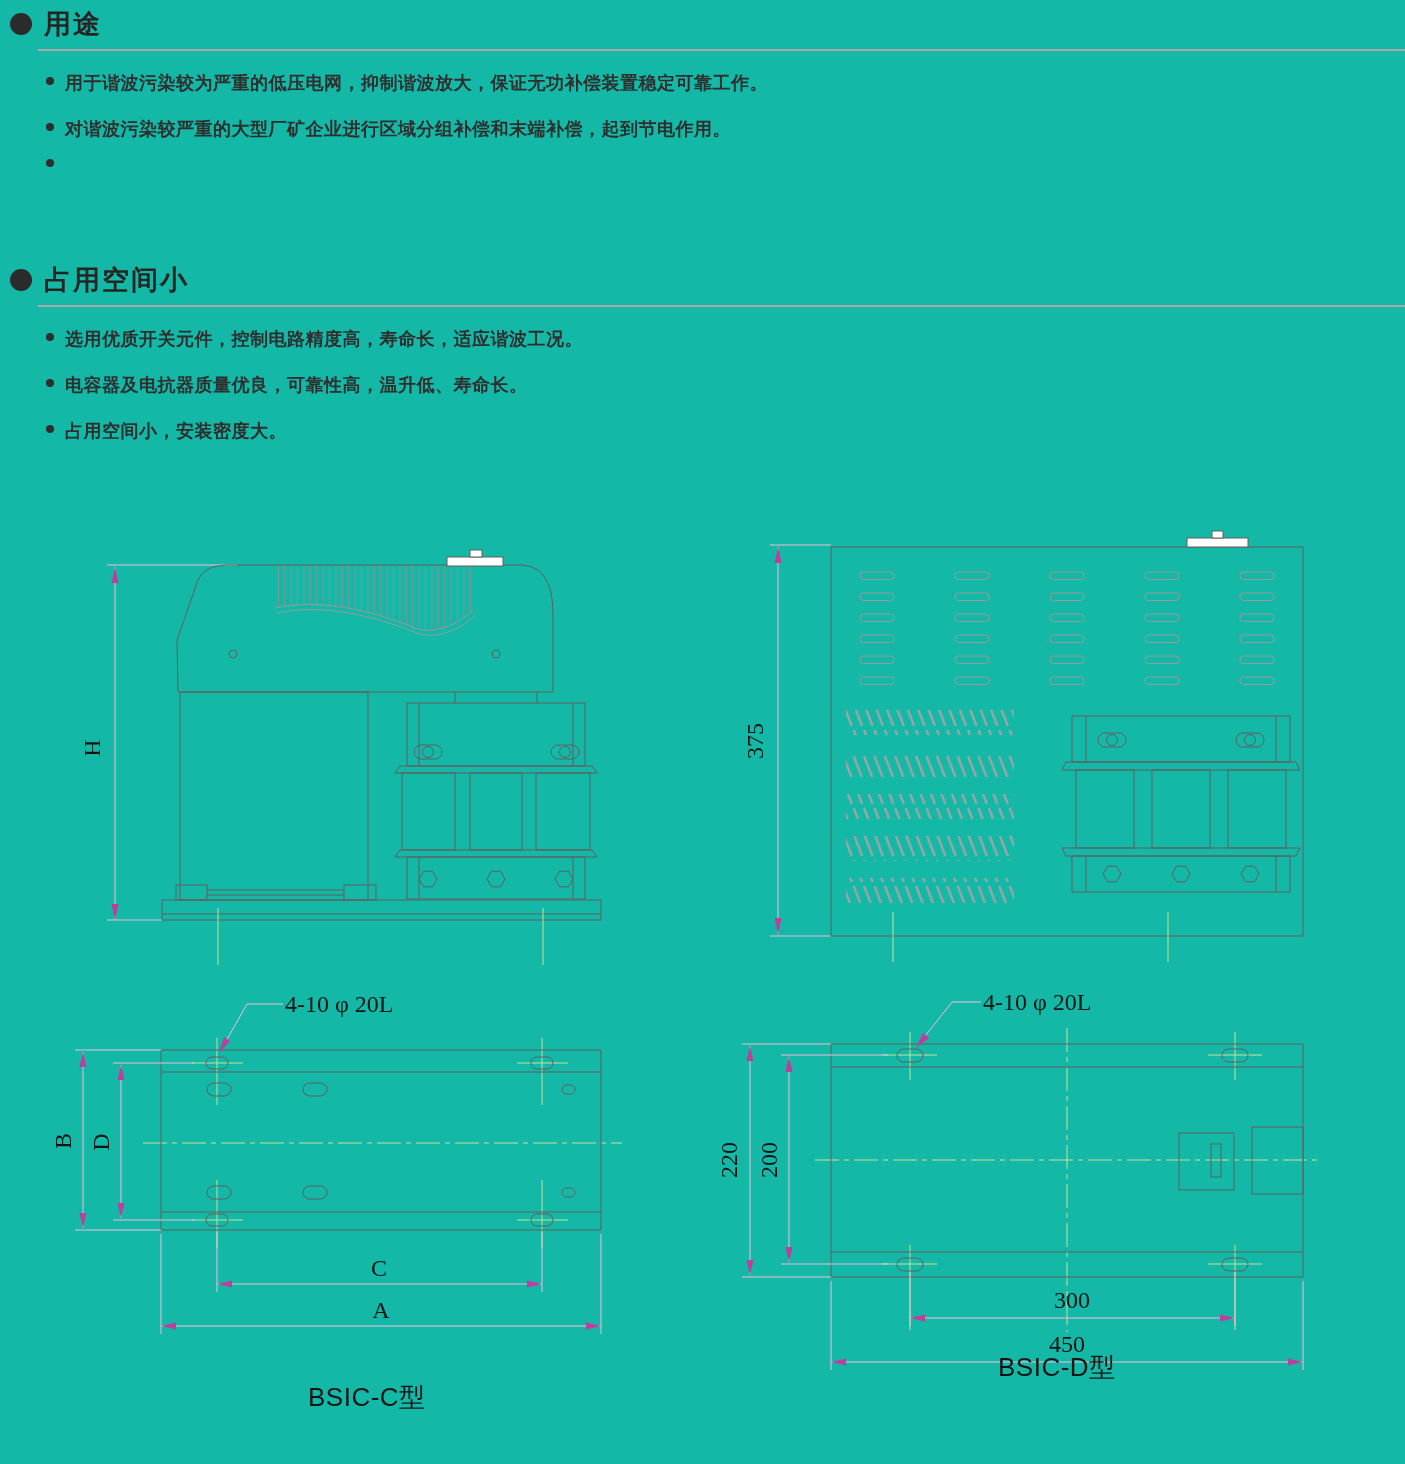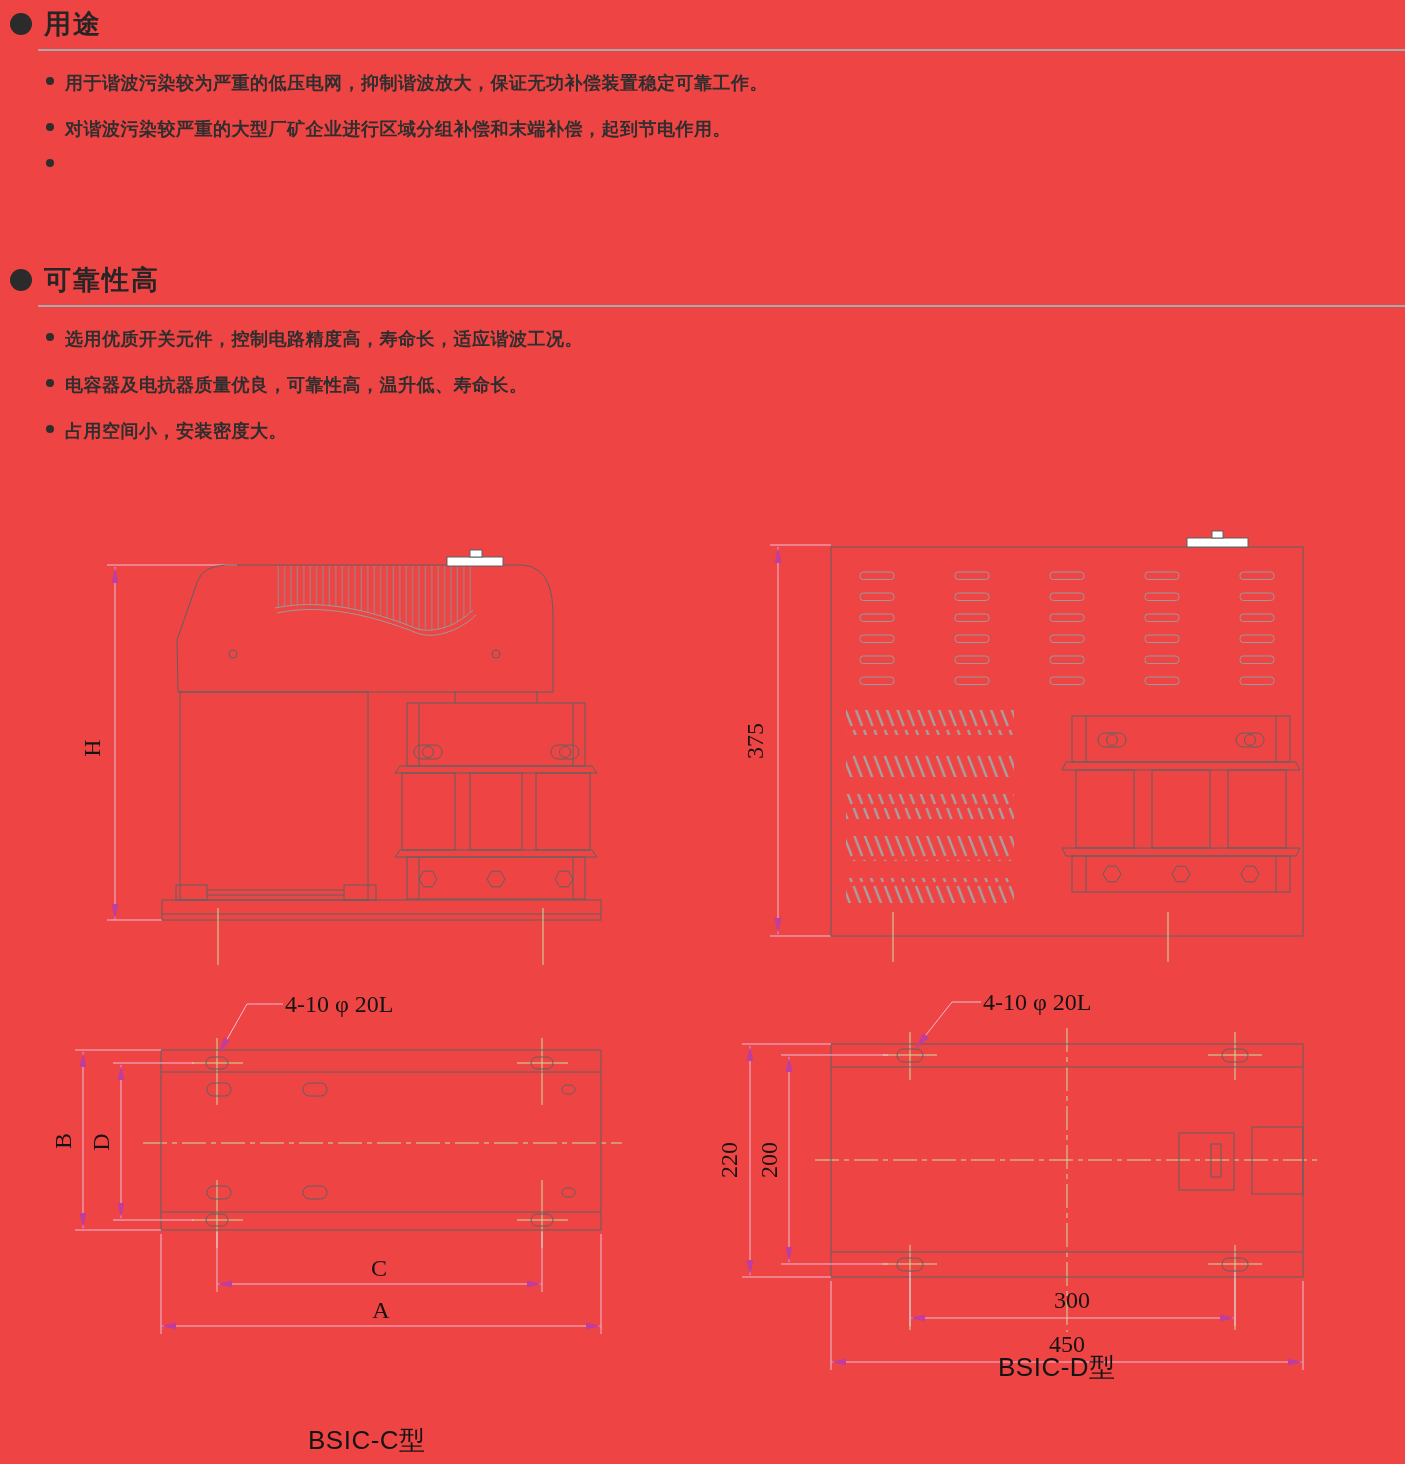--- a/index.html
+++ b/index.html
@@ -1,16 +1,16 @@
 <!DOCTYPE html>
 <html><head>
 <meta charset="utf-8">
 <style>
   html,body{margin:0;padding:0;background:#fff;}
-  .page{position:relative;width:1405px;height:1464px;background:#ef4444;overflow:hidden;
+  .page{position:relative;width:1405px;height:1464px;background:#14b8a6;overflow:hidden;
         font-family:"Liberation Sans","DejaVu Sans",sans-serif;}
   .sec{position:absolute;left:0;width:1405px;}
   .sec-head{display:flex;align-items:center;gap:12px;padding-left:10px;}
   .sec-dot{width:22px;height:22px;border-radius:50%;background:#2b2b2b;flex:none;}
   .sec-title{font-size:27px;font-weight:bold;color:#252525;margin:0;letter-spacing:2px;}
   .sec-rule{border-bottom:2px solid #a9a9a9;margin:7px 0 0 38px;}
   .blist{list-style:none;margin:20px 0 0 46px;padding:0;}
   .blist li{display:flex;align-items:baseline;gap:11px;margin-bottom:22px;
             font-size:18px;font-weight:bold;color:#2e2e2e;letter-spacing:0.5px;}
   .bdot{width:8px;height:8px;border-radius:50%;background:#2e2e2e;flex:none;position:relative;top:-4px;}
@@ -47,21 +47,21 @@
         </li>
       <li>
           <span class="bdot"></span>
         </li>
     </ul>
   </section>
 
   <section class="sec" style="top:262px;">
     <div class="sec-head">
       <span class="sec-dot"></span>
-      <h2 class="sec-title">可靠性高</h2>
+      <h2 class="sec-title">占用空间小</h2>
     </div>
     <div class="sec-rule"></div>
     <ul class="blist">
       <li>
           <span class="bdot"></span>
           <span>选用优质开关元件，控制电路精度高，寿命长，适应谐波工况。</span>
         </li>
       <li>
           <span class="bdot"></span>
           <span>电容器及电抗器质量优良，可靠性高，温升低、寿命长。</span>
@@ -371,16 +371,16 @@
     <g>
       <line class="pk" x1="831" y1="1281" x2="831" y2="1370"></line>
       <line class="pk" x1="1303" y1="1281" x2="1303" y2="1370"></line>
       <line class="pk" x1="831" y1="1362" x2="1303" y2="1362"></line>
       <polygon class="pka" points="831,1362 846,1358.5 846,1365.5"></polygon>
       <polygon class="pka" points="1303,1362 1288,1358.5 1288,1365.5"></polygon>
       <text class="dim" x="1067" y="1352" text-anchor="middle">450</text>
     </g>
   </svg>
 
-  <div class="caption" style="left:308px;top:1423px;">BSIC-C型</div>
+  <div class="caption" style="left:308px;top:1380px;">BSIC-C型</div>
   <div class="caption" style="left:998px;top:1350px;">BSIC-D型</div>
 
 </div>
 
 </body></html>

